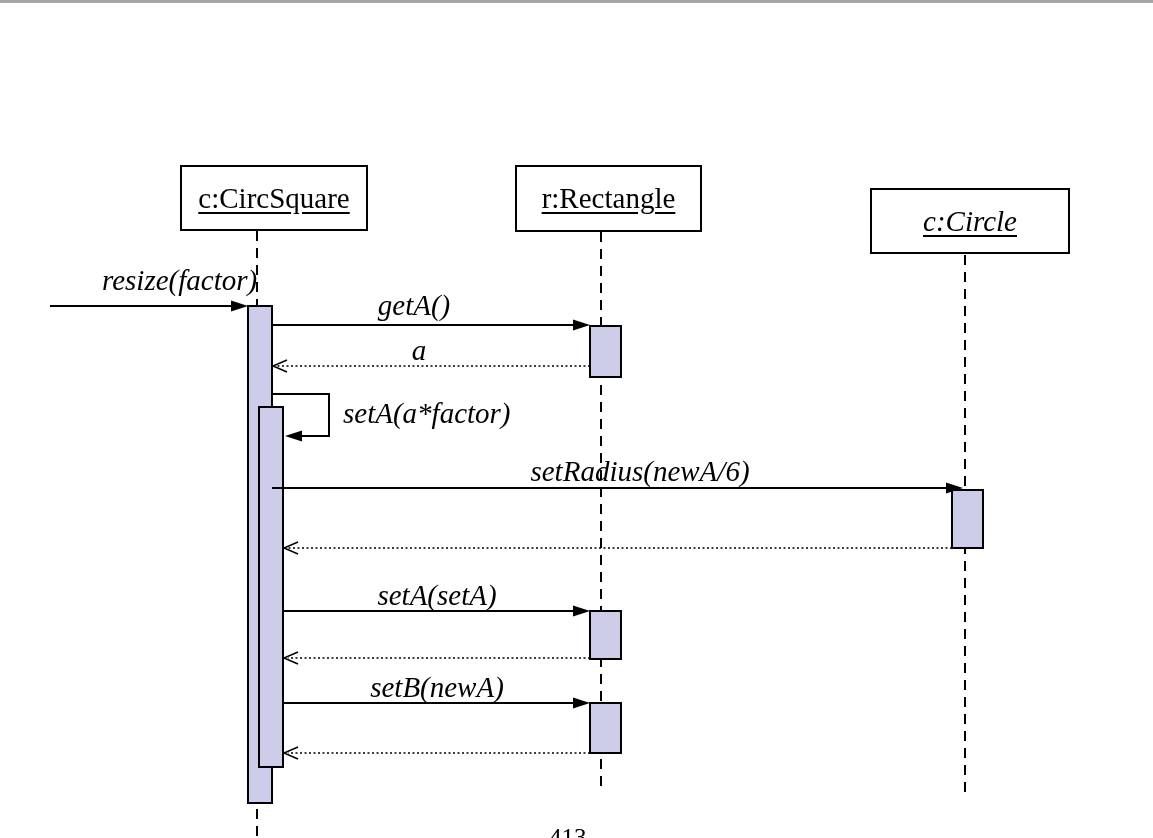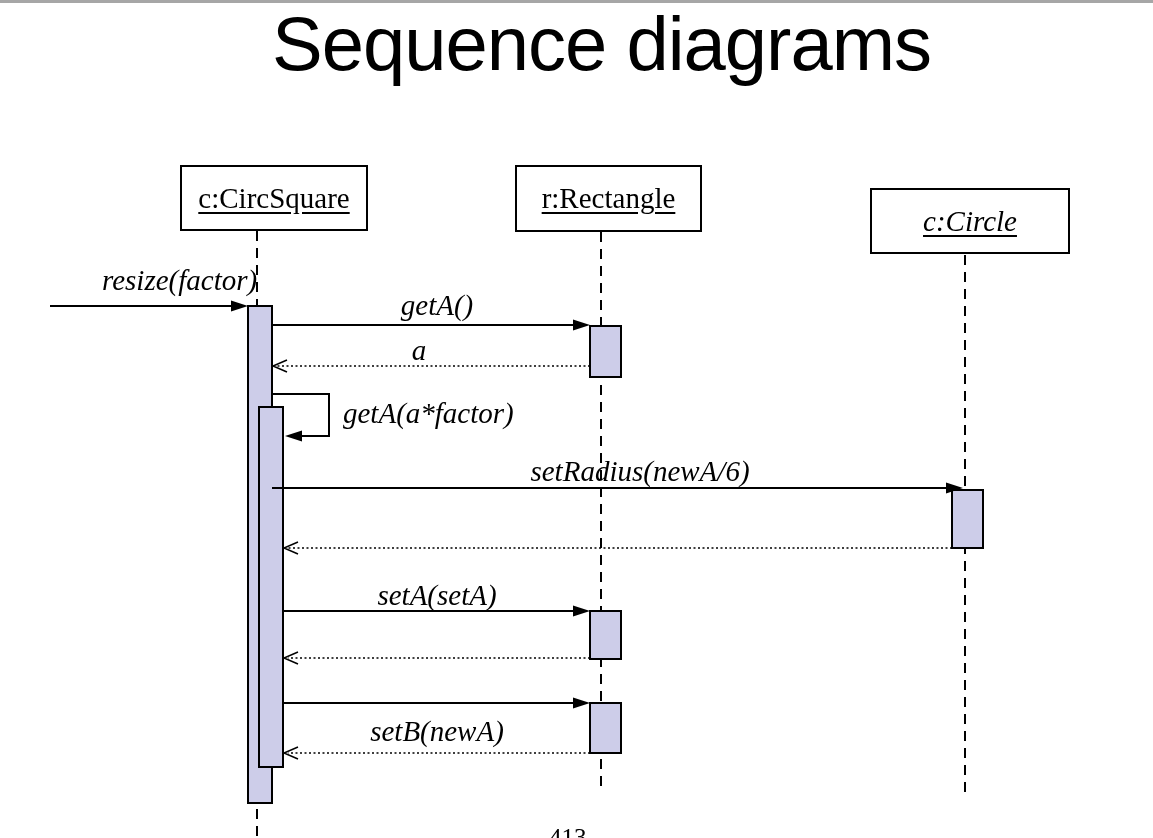--- a/index.html
+++ b/index.html
@@ -51,42 +51,41 @@
   .obj-circle     { left: 870px; top: 188px; width: 200px; height: 66px; font-style: italic; }
   .msg {
     position: absolute;
     font-style: italic;
     font-size: 29px;
     line-height: 1.0;
     white-space: nowrap;
   }
   .msg.centered { transform: translateX(-50%); }
   .msg-resize    { left: 62px;  top: 266px; margin-left: 40px; }
-  .msg-geta      { left: 437px; top: 291px; }
+  .msg-geta      { left: 414px; top: 291px; }
   .msg-a         { left: 419px; top: 336px; }
   .msg-seta-self { left: 343px; top: 399px; }
   .msg-setradius { left: 640px; top: 457px; }
   .msg-seta      { left: 437px; top: 581px; }
-  .msg-setb      { left: 437px; top: 673px; margin-top: 44px; }
+  .msg-setb      { left: 437px; top: 673px; }
   .page-number {
     position: absolute;
     left: 549px; top: 824px;
     font-size: 25px;
     font-style: normal;
     white-space: nowrap;
   }
 </style>
 </head>
 <body>
 
 <div class="slide">
 
   <div class="top-bar"></div>
 
-  <h1 class="title">Sequence diagrams</h1>
 
   <svg class="diagram-svg" viewBox="0 0 1153 838" xmlns="http://www.w3.org/2000/svg">
 
     <path d="M257 231 V838" stroke="#000" stroke-width="2" stroke-dasharray="10 7" fill="none"></path>
     <path d="M601 232 V793" stroke="#000" stroke-width="2" stroke-dasharray="10 7" fill="none"></path>
     <path d="M965 238 V792" stroke="#000" stroke-width="2" stroke-dasharray="10 7" fill="none"></path>
 
     <rect x="248" y="306" width="24" height="497" stroke="#000" stroke-width="2" fill="#cdcde9"></rect>
     <rect x="259" y="407" width="24" height="360" stroke="#000" stroke-width="2" fill="#cdcde9"></rect>
     <rect x="590" y="326" width="31" height="51" stroke="#000" stroke-width="2" fill="#cdcde9"></rect>
@@ -151,20 +150,20 @@
   <div class="obj-box obj-rectangle">
     <span>r:Rectangle</span>
   </div>
   <div class="obj-box obj-circle">
     <span>c:Circle</span>
   </div>
 
   <div class="msg msg-resize">resize(factor)</div>
   <div class="msg msg-geta centered">getA()</div>
   <div class="msg msg-a centered">a</div>
-  <div class="msg msg-seta-self">getA(a*factor)</div>
+  <div class="msg msg-seta-self">setA(a*factor)</div>
   <div class="msg msg-setradius centered">setRadius(newA/6)</div>
   <div class="msg msg-seta centered">setA(setA)</div>
   <div class="msg msg-setb centered">setB(newA)</div>
 
   <div class="page-number">413</div>
 
 </div>
 
 </body></html>

